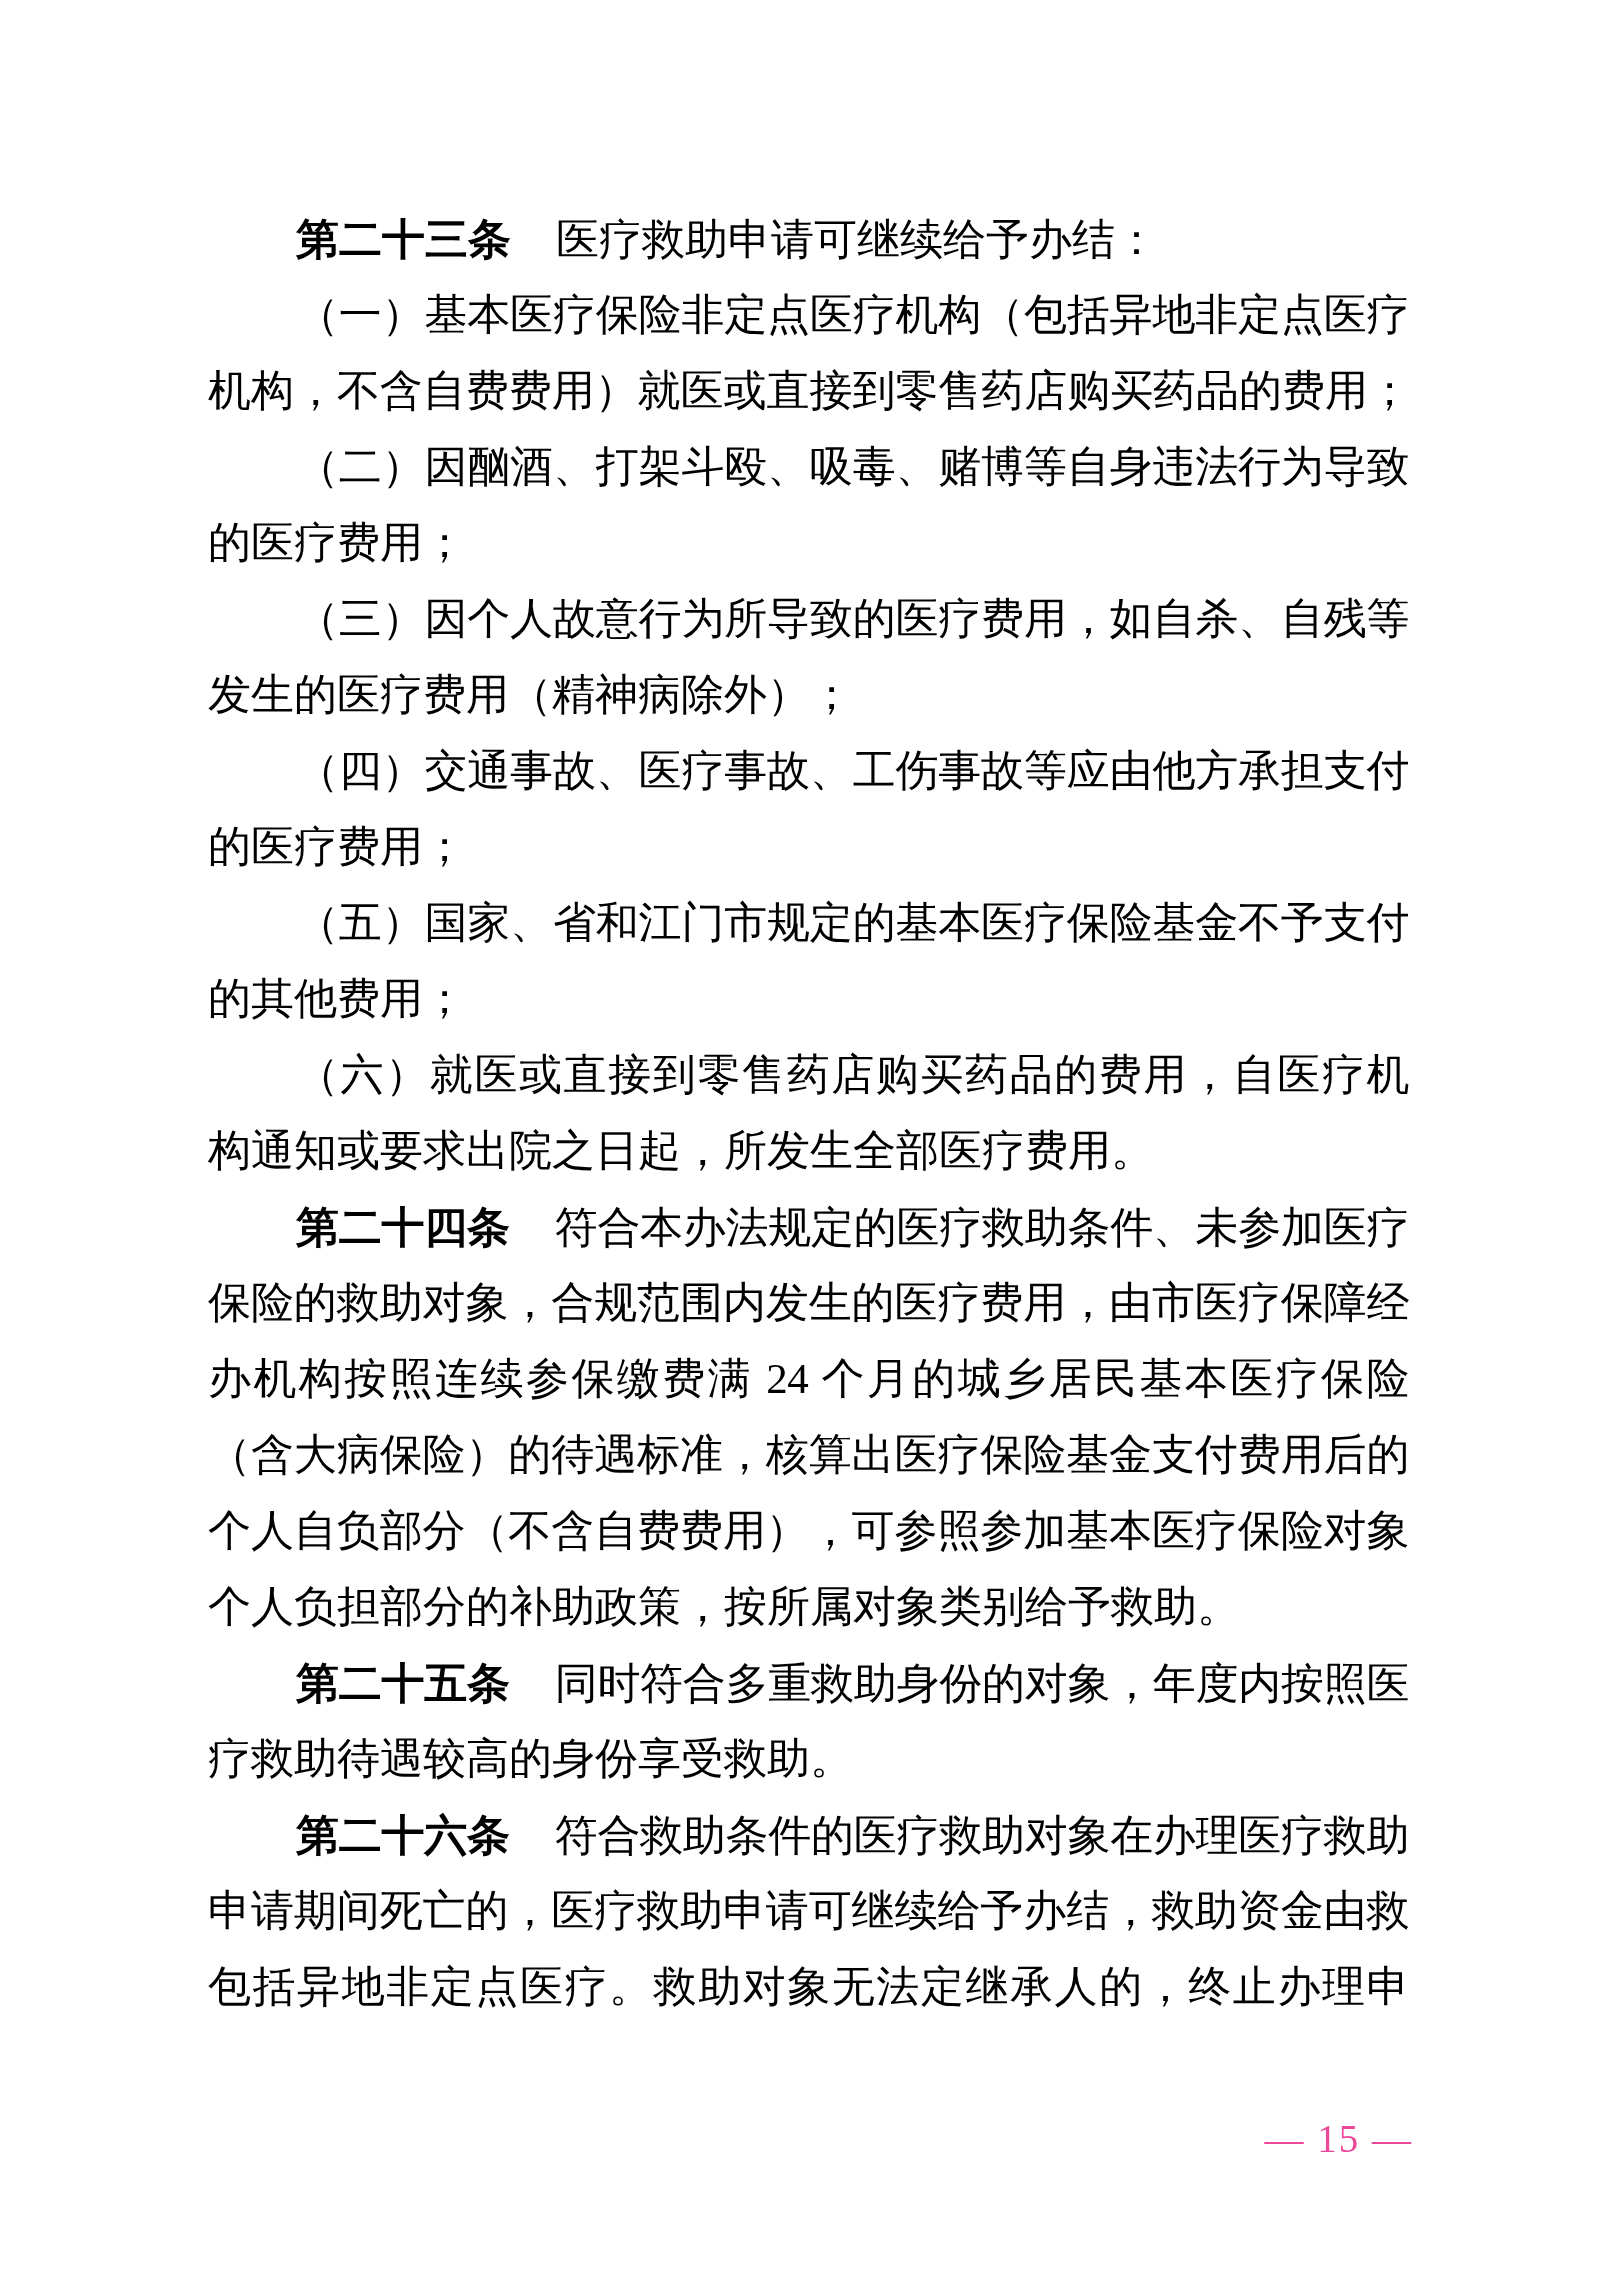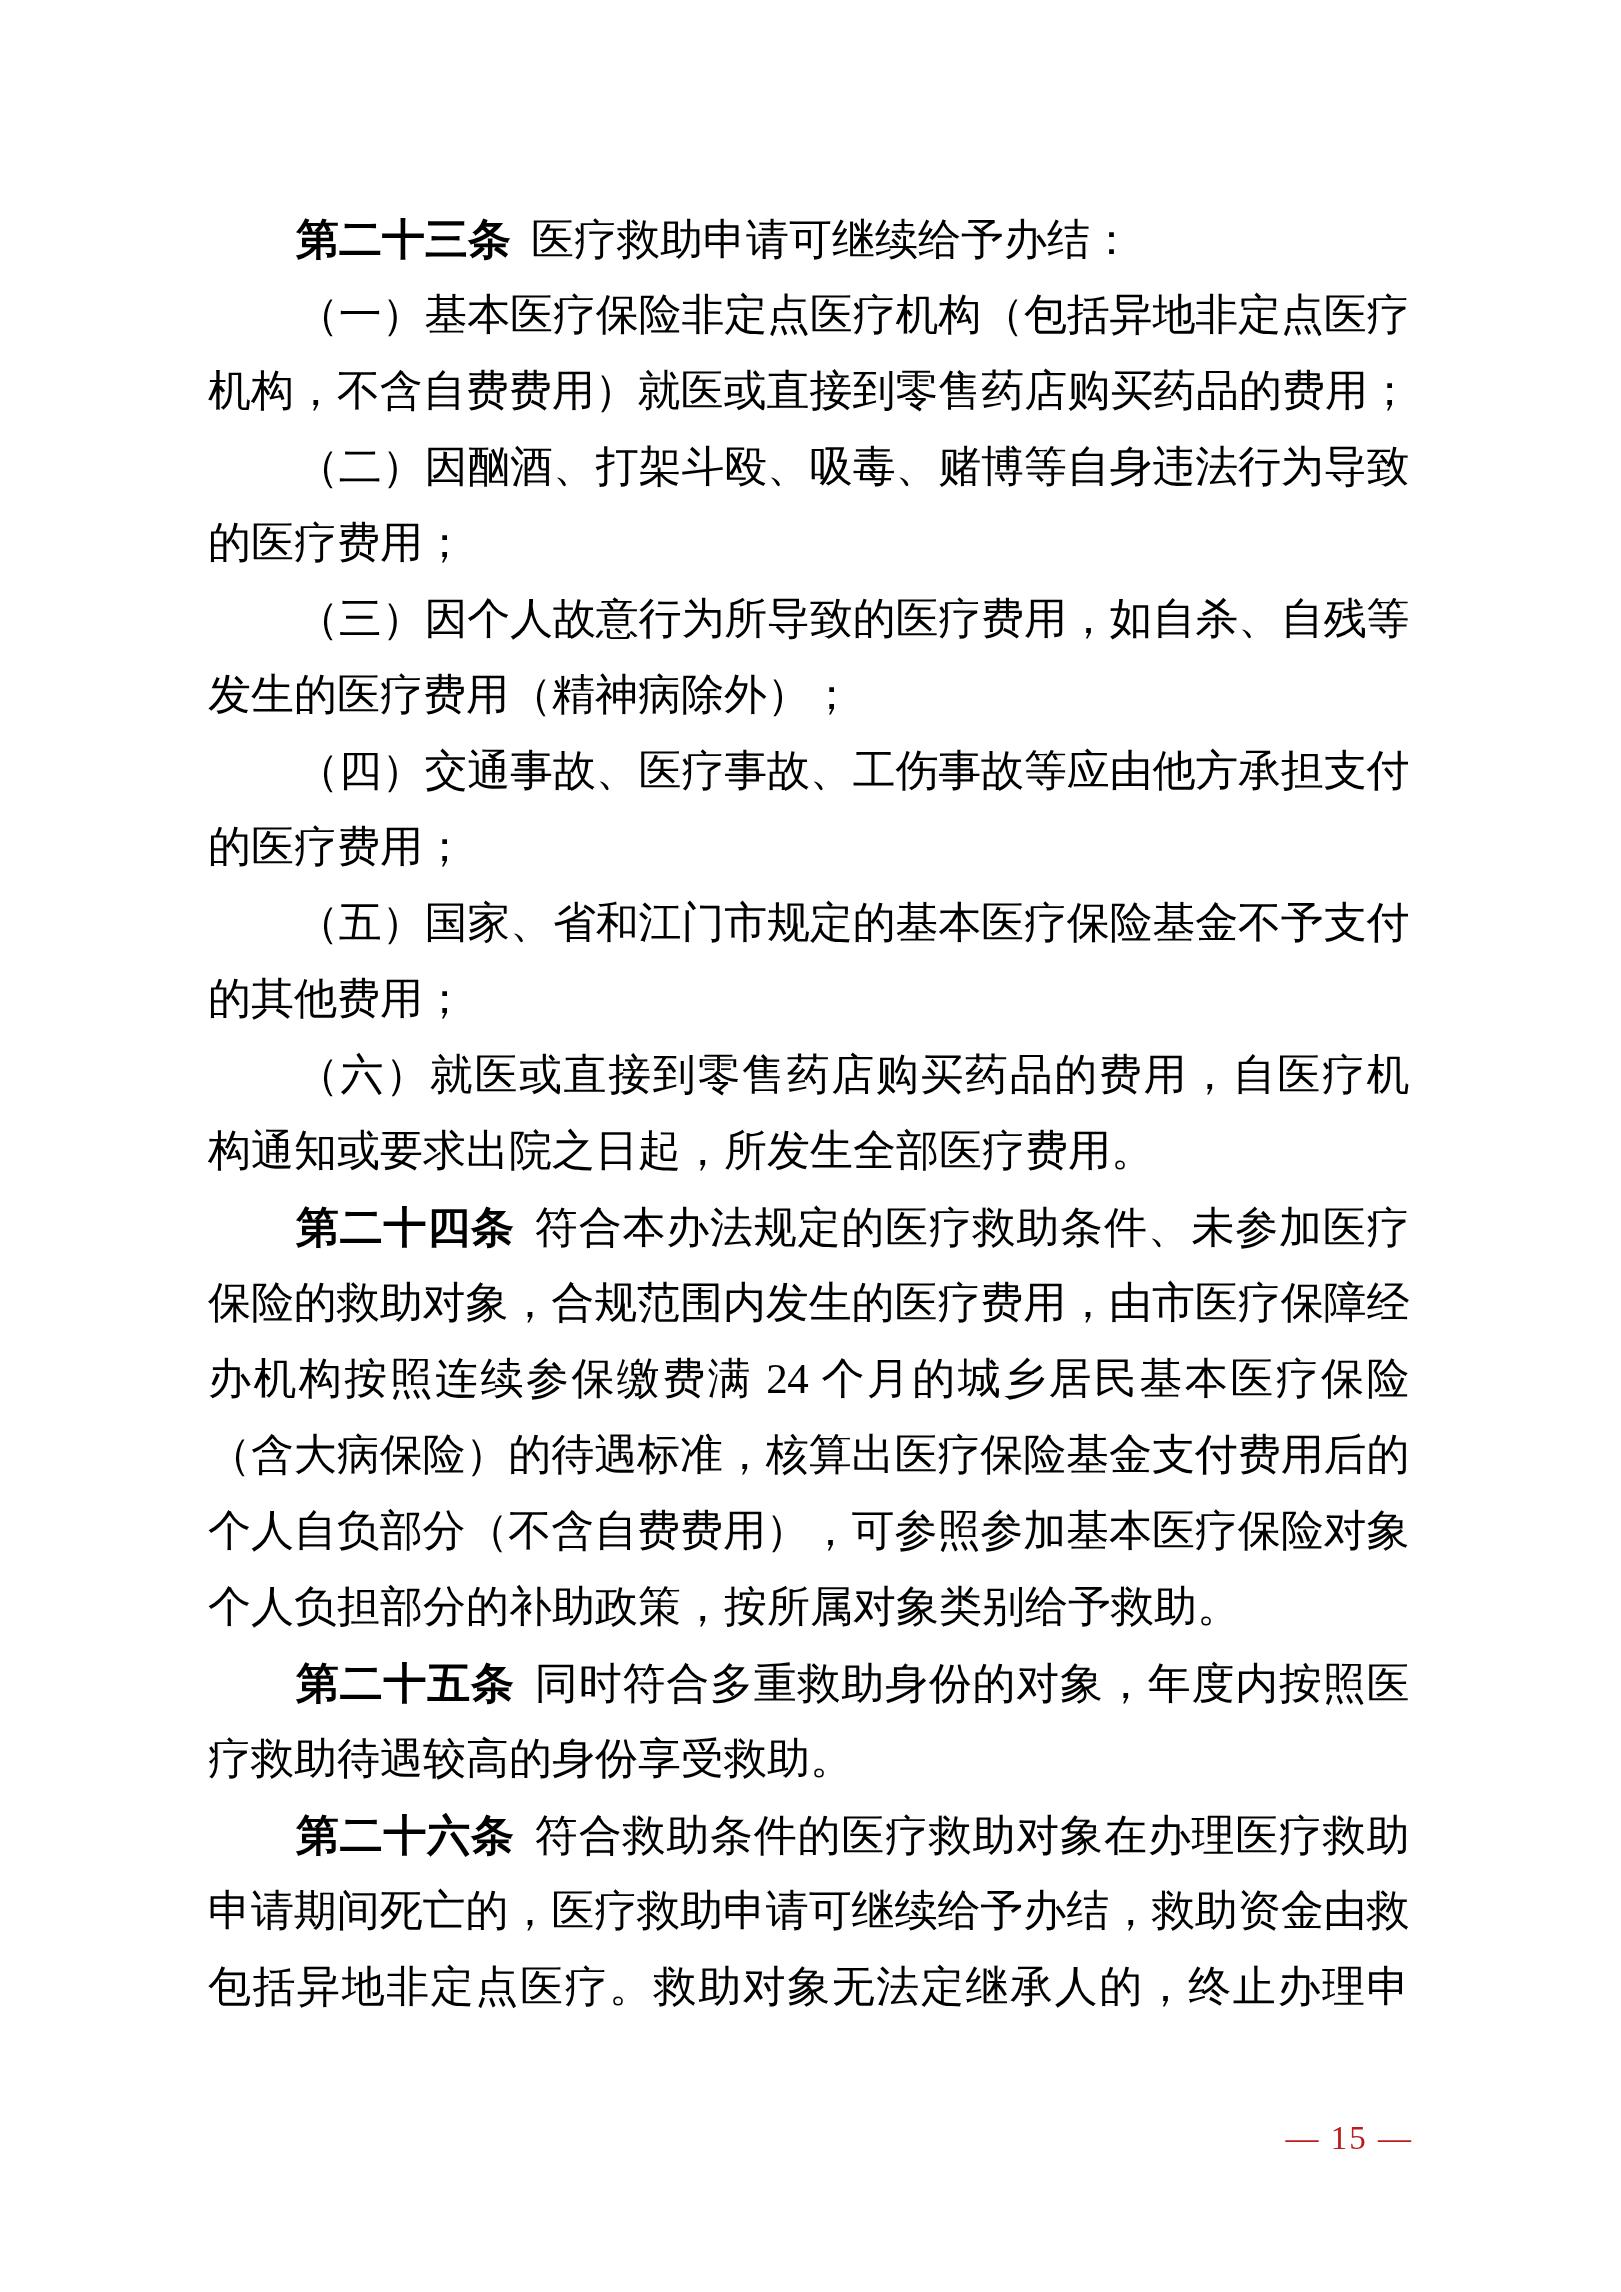--- a/index.html
+++ b/index.html
@@ -38,31 +38,31 @@
   }
   .tight {
     letter-spacing: -1.9px;
   }
   .indent {
     text-indent: 88px;
   }
   .art-num {
     font-family: "Liberation Sans", "DejaVu Sans", sans-serif;
     font-weight: 700;
-    margin-right: 20px;
+    margin-right: 45px;
   }
   .page-number {
     position: absolute;
     top: 2119px;
     right: 208px;
-    font-size: 33px;
+    font-size: 39px;
     line-height: 39px;
     letter-spacing: 2px;
     font-family: "Liberation Serif", "DejaVu Serif", serif;
-    color: #b91c1c;
+    color: #ec4899;
   }
 </style>
 </head>
 <body>
 
 <div class="page">
   <div class="doc-body">
 
     <div class="line indent"><span class="art-num">第二十三条</span><span>医疗救助申请可继续给予办结：</span></div>
 

